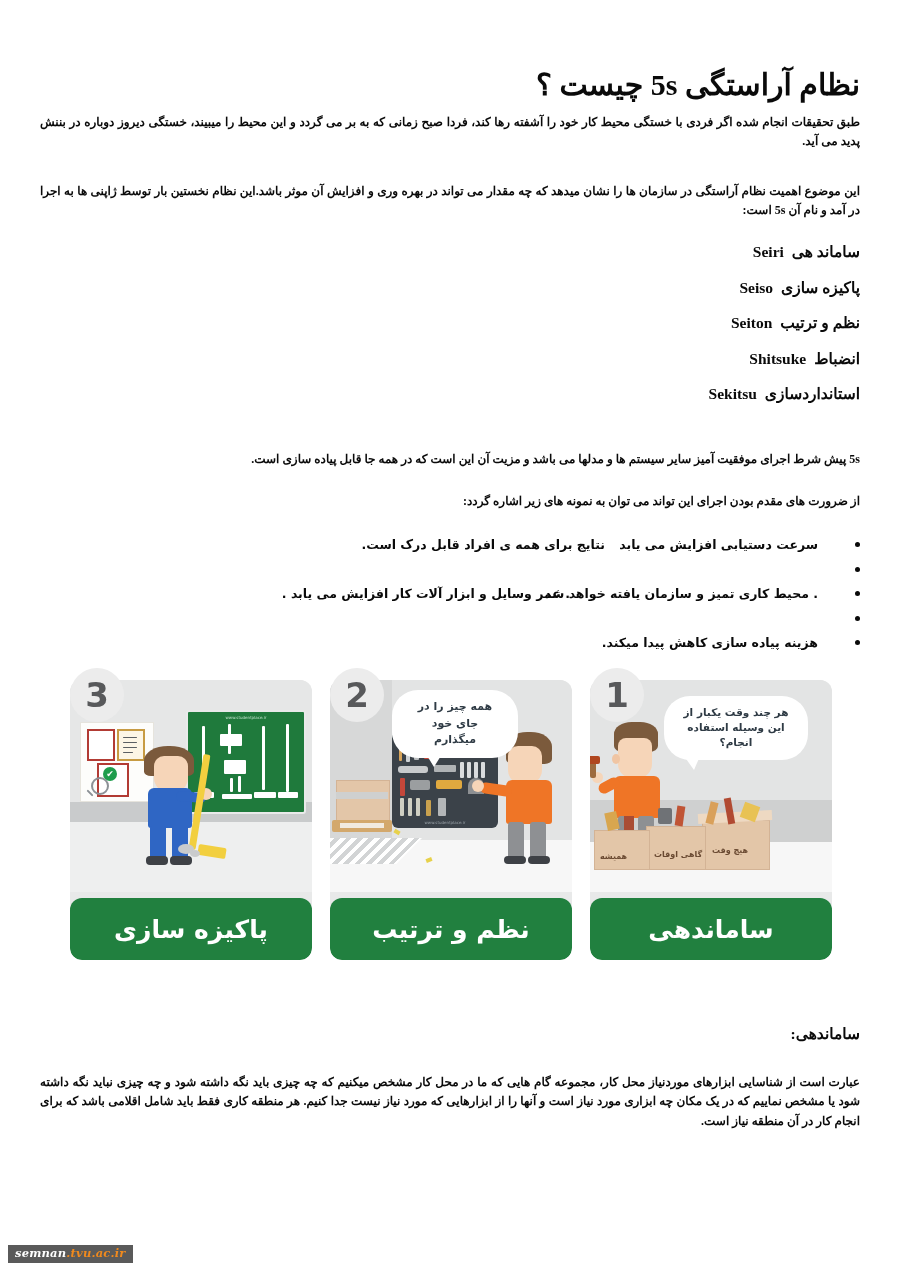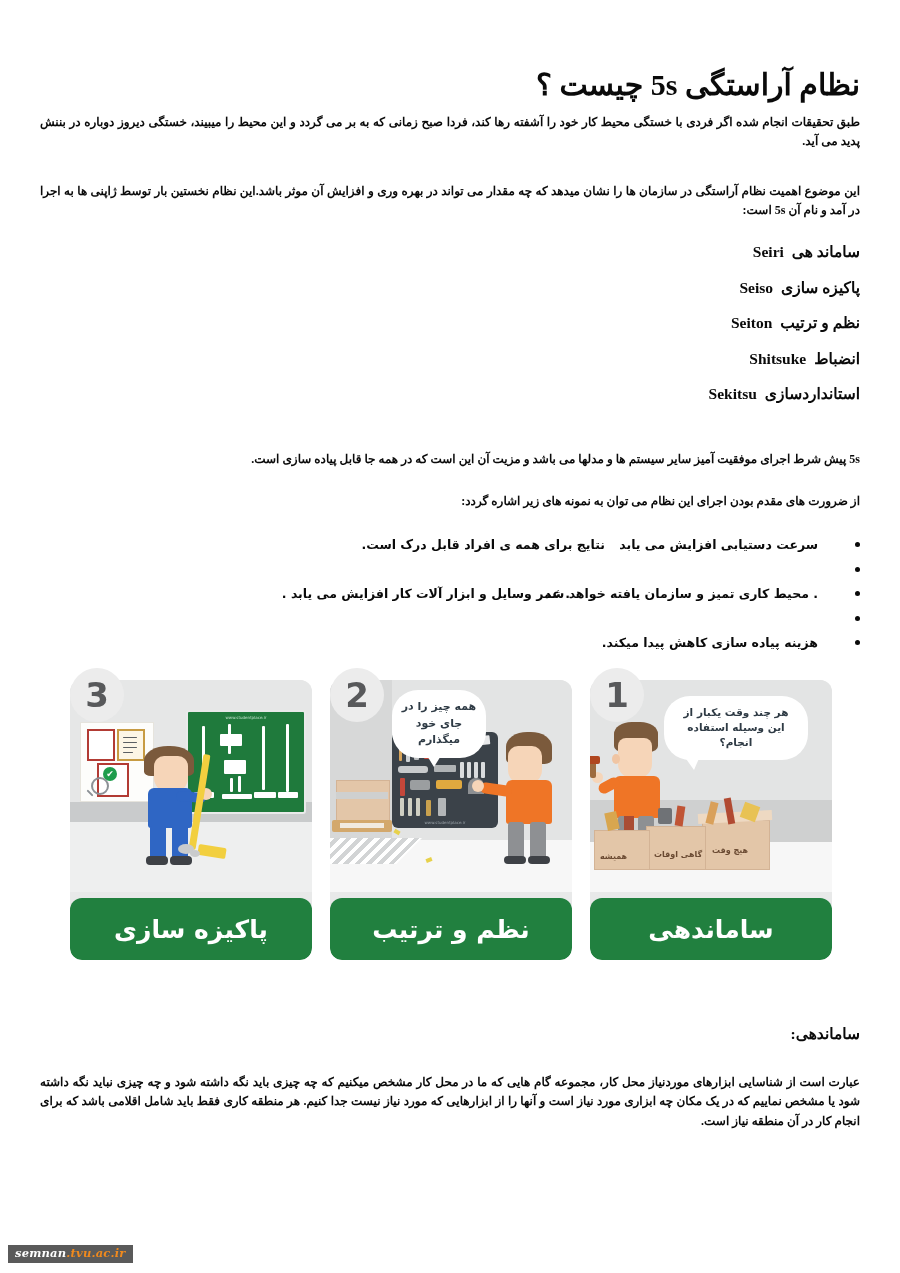--- a/index.html
+++ b/index.html
@@ -211,21 +211,21 @@
     top: 16px; left: 74px; width: 124px; padding: 9px 10px;
     font-size: 10.5px; line-height: 1.45; border-radius: 26px;
   }
   .bubble-1::after {
     bottom: -10px; left: 20px;
     border-left: 10px solid transparent;
     border-right: 6px solid transparent;
     border-top: 14px solid #ffffff;
   }
   .bubble-2 {
-    top: 10px; left: 62px; width: 80px; padding: 9px 7px;
+    top: 10px; left: 62px; width: 80px; padding: 9px 23px;
     font-size: 11px; line-height: 1.5; border-radius: 26px; text-align: center;
   }
   .bubble-2::after {
     bottom: -9px; left: 34px;
     border-left: 8px solid transparent;
     border-right: 8px solid transparent;
     border-top: 13px solid #ffffff;
   }
 
   
@@ -367,21 +367,21 @@
     </div>
     <div class="s-row">
       <span class="fa">انضباط</span><span class="en">Shitsuke</span>
     </div>
     <div class="s-row">
       <span class="fa">استانداردسازی</span><span class="en">Sekitsu</span>
     </div>
   </div>
 
   <div class="para p-5s">5s پیش شرط اجرای موفقیت آمیز سایر سیستم ها و مدلها می باشد و مزیت آن این است که در همه جا قابل پیاده سازی است.</div>
-  <div class="para p-req">از ضرورت های مقدم بودن اجرای این نظام می توان به نمونه های زیر اشاره گردد:</div>
+  <div class="para p-req">از ضرورت های مقدم بودن اجرای این تواند می توان به نمونه های زیر اشاره گردد:</div>
 
   <div class="bullets">
     <div class="b-row r1">
       <span class="b-dot"></span>
       <span class="b-main">سرعت دستیابی افزایش می یابد</span>
       <span class="b-alt">نتایج برای همه ی افراد قابل درک است.</span>
     </div>
     <div class="b-row r2">
       <span class="b-dot"></span>
       <span class="b-main"></span>

